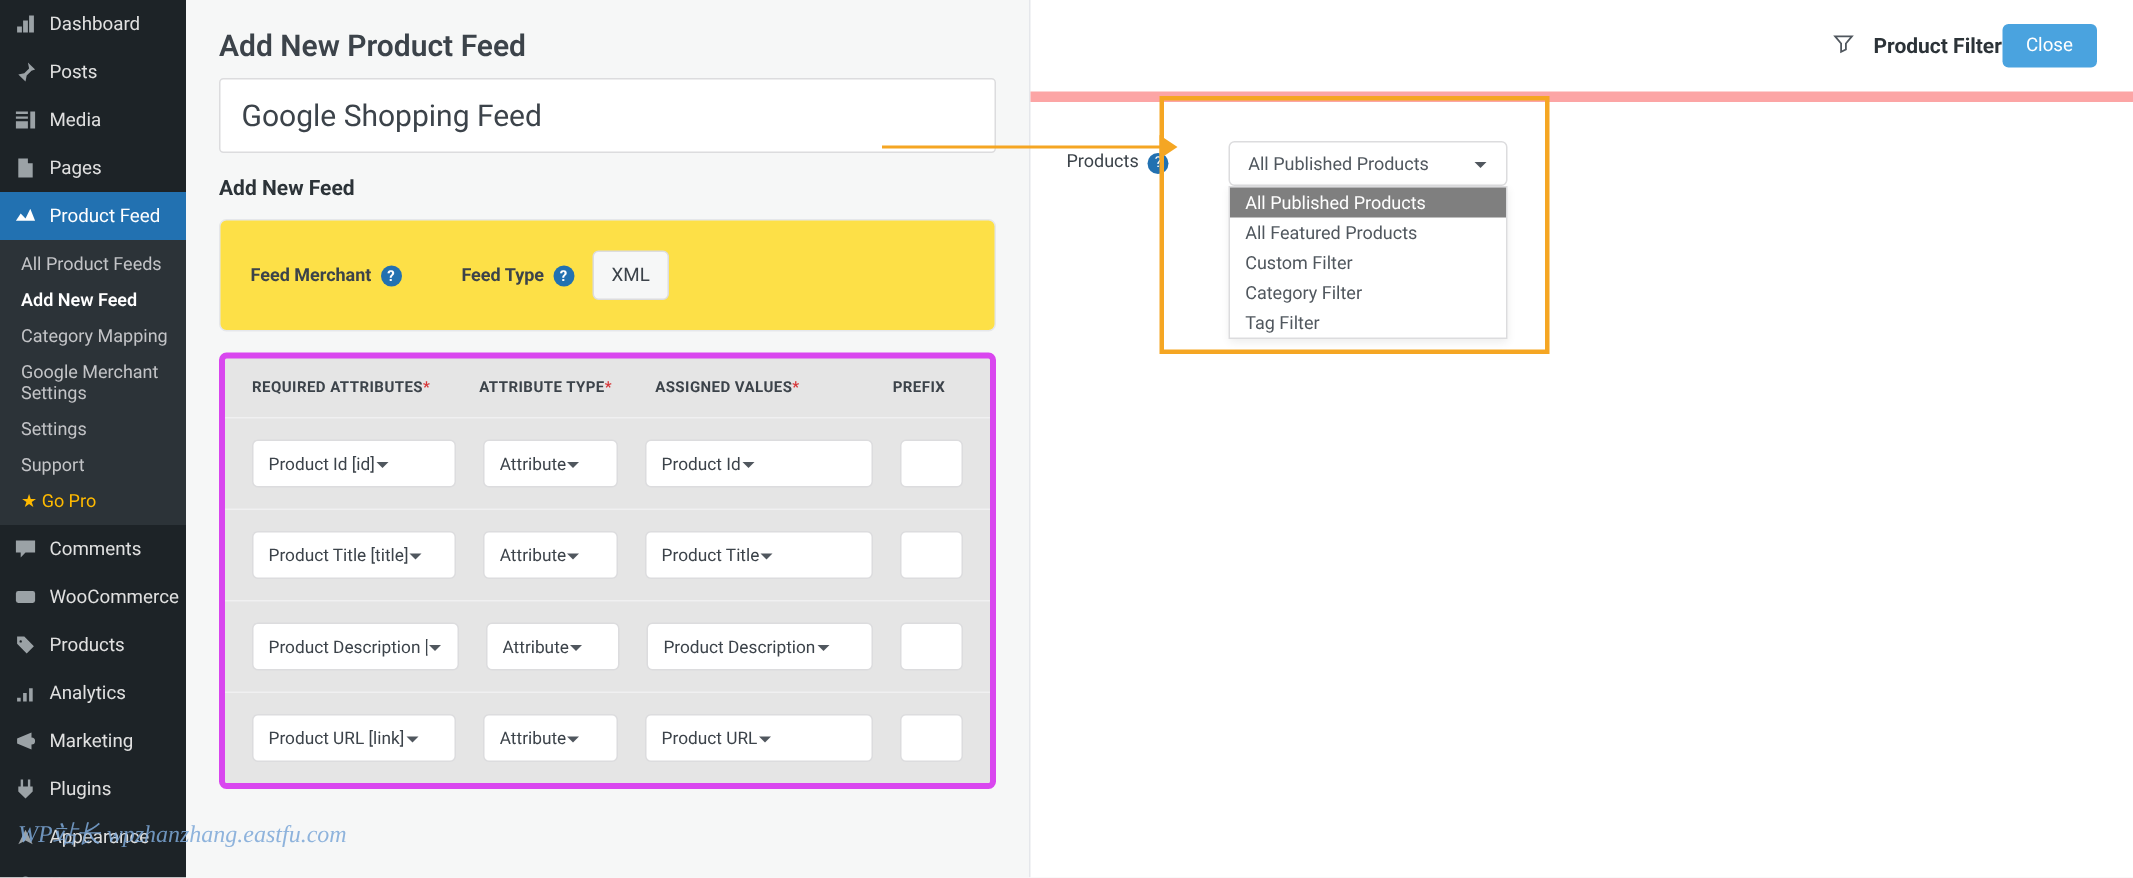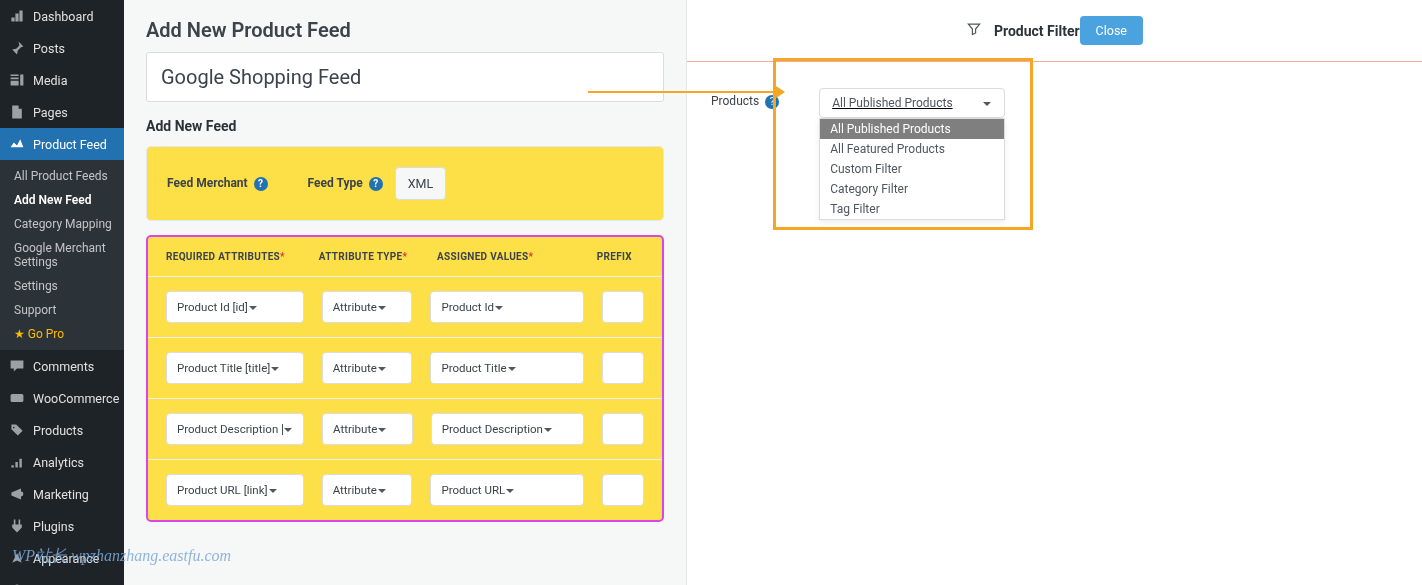--- a/index.html
+++ b/index.html
@@ -27,53 +27,53 @@
 .card { background: #fde047; border: 1px solid #e5e7eb; border-radius: 5px; padding: 20px; margin-bottom: 14px; display: flex; align-items: center; gap: 40px; }
 .field-group { display: flex; align-items: center; gap: 12px; }
 .field-label { font-size: 12px; font-weight: 700; color: #3c434a; }
 .help-icon { width: 14px; height: 14px; border-radius: 50%; background: #2271b1; color: #fff; font-size: 10px; display: inline-flex; align-items: center; justify-content: center; margin-left: 3px; }
 .select-box { display: flex; align-items: center; justify-content: space-between; border: 1px solid #dcdcde; border-radius: 4px; padding: 8px 12px; font-size: 12.5px; color: #3c434a; background: #fff; cursor: pointer; min-width: 120px; }
 .select-box.wide { min-width: 240px; }
 .xml-box { border: 1px solid #dcdcde; border-radius: 4px; padding: 8px 12px; font-size: 12.5px; color: #3c434a; background: #f6f7f7; }
 .chevron { width: 10px; height: 10px; }
 .chevron svg { width: 10px; height: 10px; fill: #50575e; }
 
-.table-card { background: #fde047; border: 2px solid #d946ef; border-radius: 5px; }
+.table-card { background: #e5e5e5; border: 4px solid #d946ef; border-radius: 5px; }
 .table-header { display: flex; padding: 14px 18px; }
 .th { font-size: 10px; font-weight: 700; color: #3c434a; text-transform: uppercase; letter-spacing: 0.3px; }
 .th .req { color: #d63638; }
 .col1 { width: 155px; }
 .col2 { width: 120px; }
 .col3 { width: 150px; }
 .col4 { width: 60px; text-align: center;}
 .table-row { display: flex; align-items: center; padding: 14px 18px; gap: 18px; border-top: 1px solid #f0f0f1; }
 .attr-select { display: flex; align-items: center; border: 1px solid #dcdcde; border-radius: 4px; padding: 8px 10px; font-size: 11.5px; color: #3c434a; background: #fff; cursor: pointer; }
 .attr-select.c1 { width: 138px; }
 .attr-select.c2 { width: 91px; }
 .attr-select.c3 { width: 154px; }
 .prefix-input { width: 42px; height: 32px; border: 1px solid #dcdcde; border-radius: 4px; background: #fff; }
 
 
 .panel { position: absolute; left: 686px; top: 0; right: 0; height: 585px; background: #fff; border-left: 1px solid #e5e7eb; }
-.panel-header { display: flex; align-items: center; justify-content: center; padding: 16px 24px; border-bottom: 1px solid #fca5a5; }
+.panel-header { display: flex; align-items: center; justify-content: flex-end; padding: 16px 24px; border-bottom: 7px solid #fca5a5; }
 .panel-title-wrap { display: flex; align-items: center; gap: 12px; }
 .panel-title { font-size: 14px; font-weight: 700; color: #2c3338; }
 .close-btn { background: #4aa3df; color: #fff; border: none; border-radius: 4px; padding: 7px 16px; font-size: 12.5px; cursor: pointer; }
 .filter-icon svg { width: 16px; height: 16px; fill: none; stroke: #50575e; stroke-width: 1.5; }
 
 .panel-body { padding: 26px 24px; position: relative; }
 .filter-row { display: flex; align-items: flex-start; gap: 12px; }
 .filter-label { font-size: 12px; font-weight: 400; color: #3c434a; padding-top: 6px; }
 
 
 .highlight-box { position: absolute; left: 86px; top: -4px; width: 260px; height: 172px; border: 3px solid #f5a623; pointer-events: none; }
 .arrow-line { position: absolute; left: -188px; top: 30px; width: 192px; height: 2px; background: #f5a623; }
 .arrow-head { position: absolute; left: -3px; top: 23px; width: 0; height: 0; border-left: 12px solid #f5a623; border-top: 8px solid transparent; border-bottom: 8px solid transparent; }
 
-.dropdown-wrap { position: relative; margin-left: 28px; text-decoration: underline; }
+.dropdown-wrap { position: relative; margin-left: 28px; }
 .dd-select { display: flex; align-items: center; justify-content: space-between; border: 1px solid #dcdcde; border-radius: 4px; padding: 7px 12px; font-size: 12px; color: #50575e; background: #fff; cursor: pointer; width: 186px; }
 .dd-options { position: absolute; top: 30px; left: 0; width: 186px; border: 1px solid #dcdcde; background: #fff; box-shadow: 0 2px 6px rgba(0,0,0,0.08); }
 .dd-opt { padding: 3px 10px; font-size: 12px; color: #50575e; cursor: pointer; }
 .dd-opt.selected { background: #7f7f7f; color: #fff; }
 
 
 .watermark { position: absolute; left: 12px; bottom: 18px; font-size: 16px; font-style: italic; color: #7da8d8; opacity: 0.85; pointer-events: none; font-family: serif; }
 </style>
 </head>
 <body>

